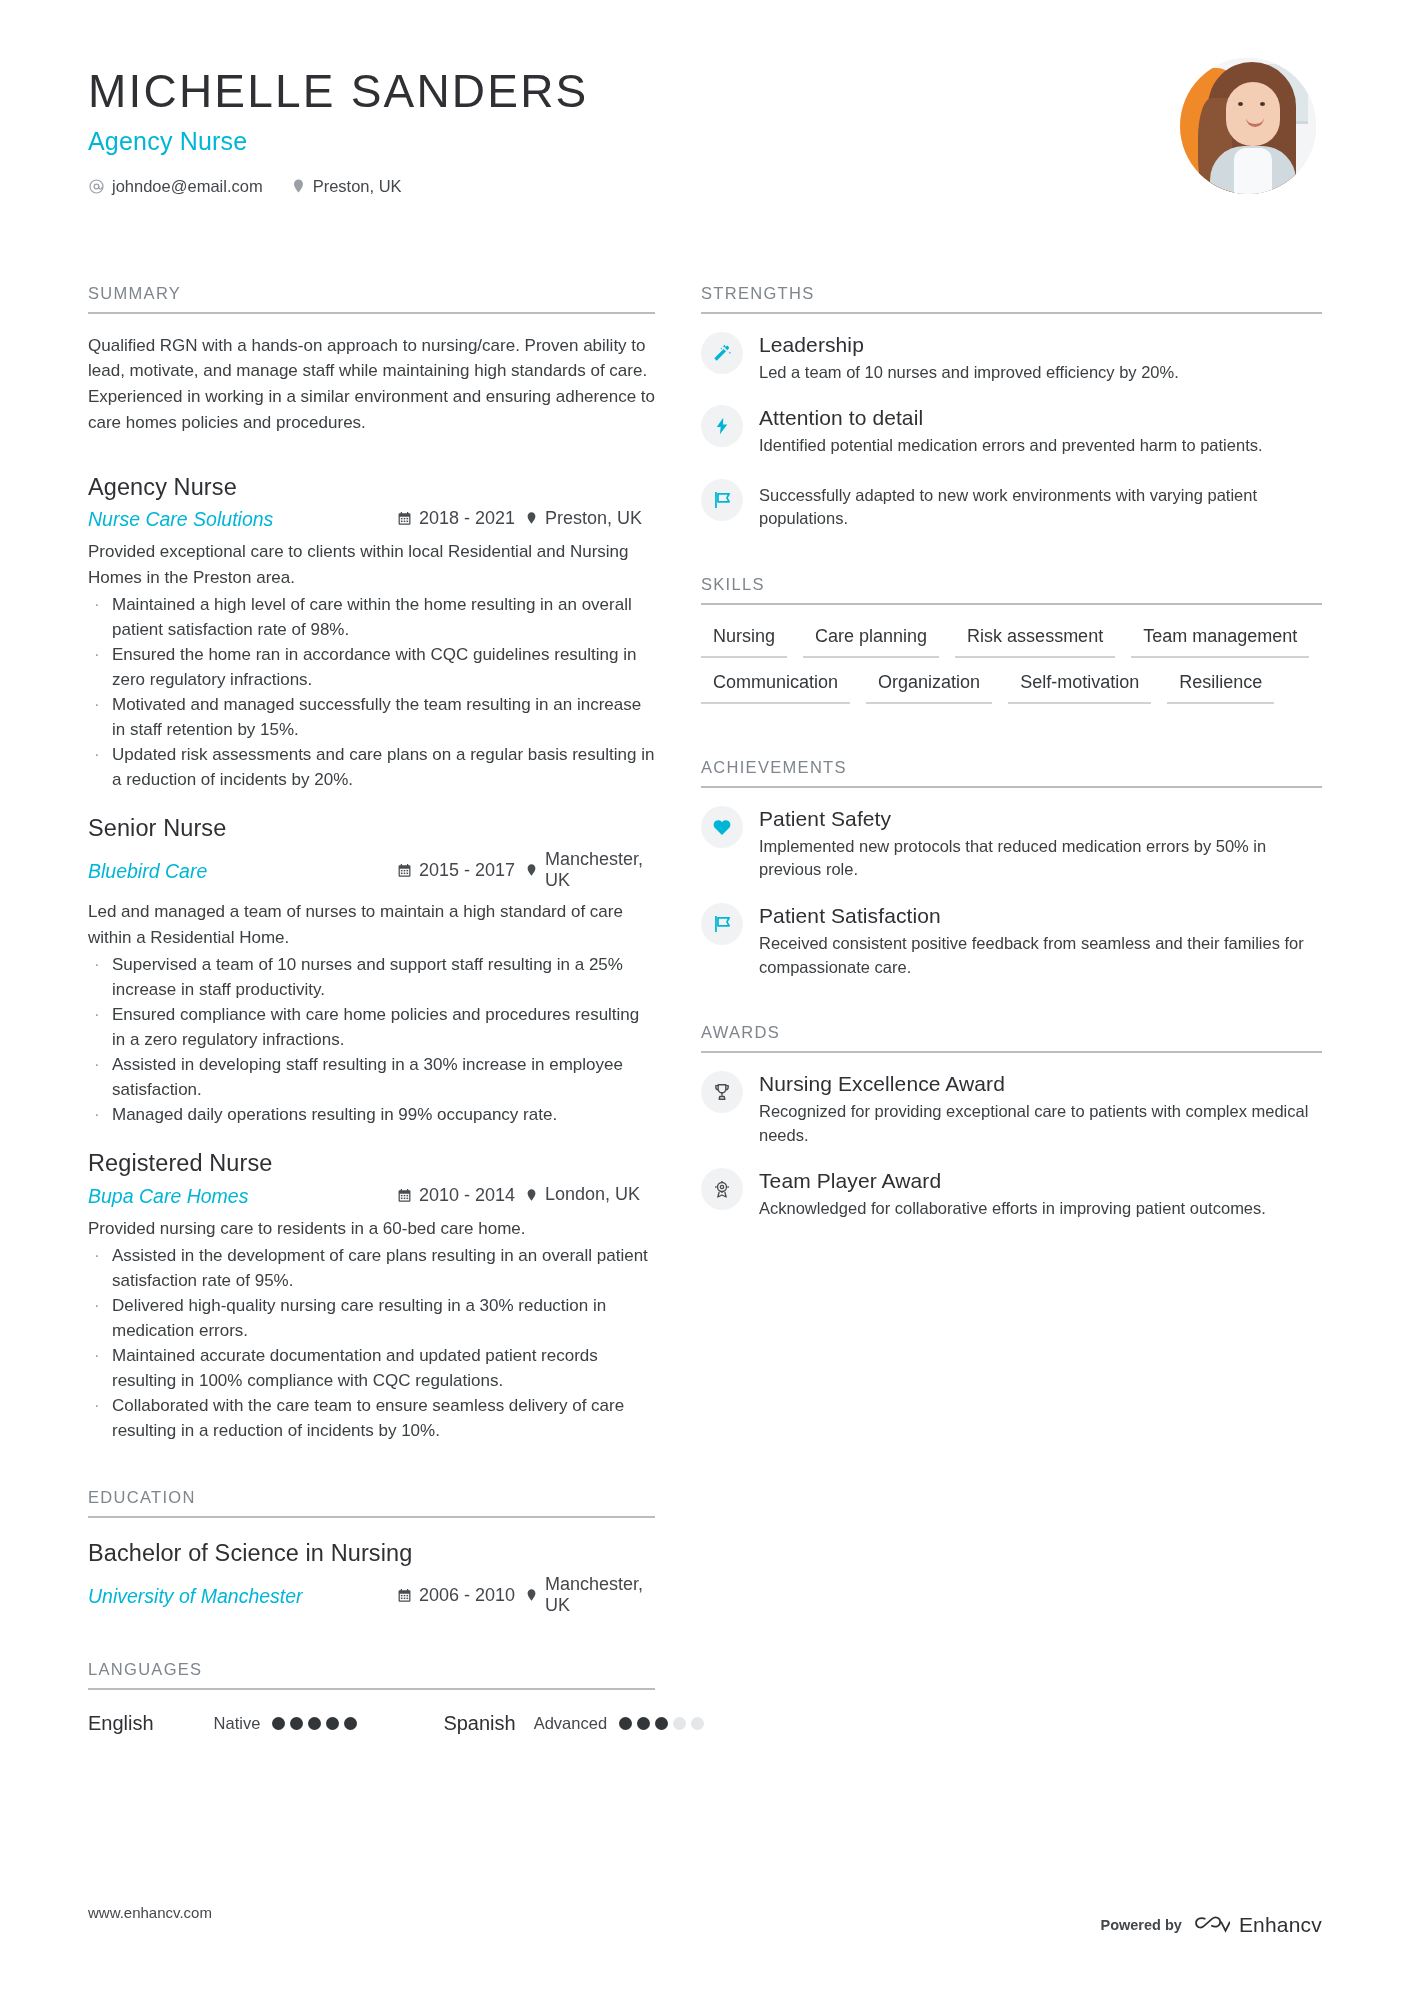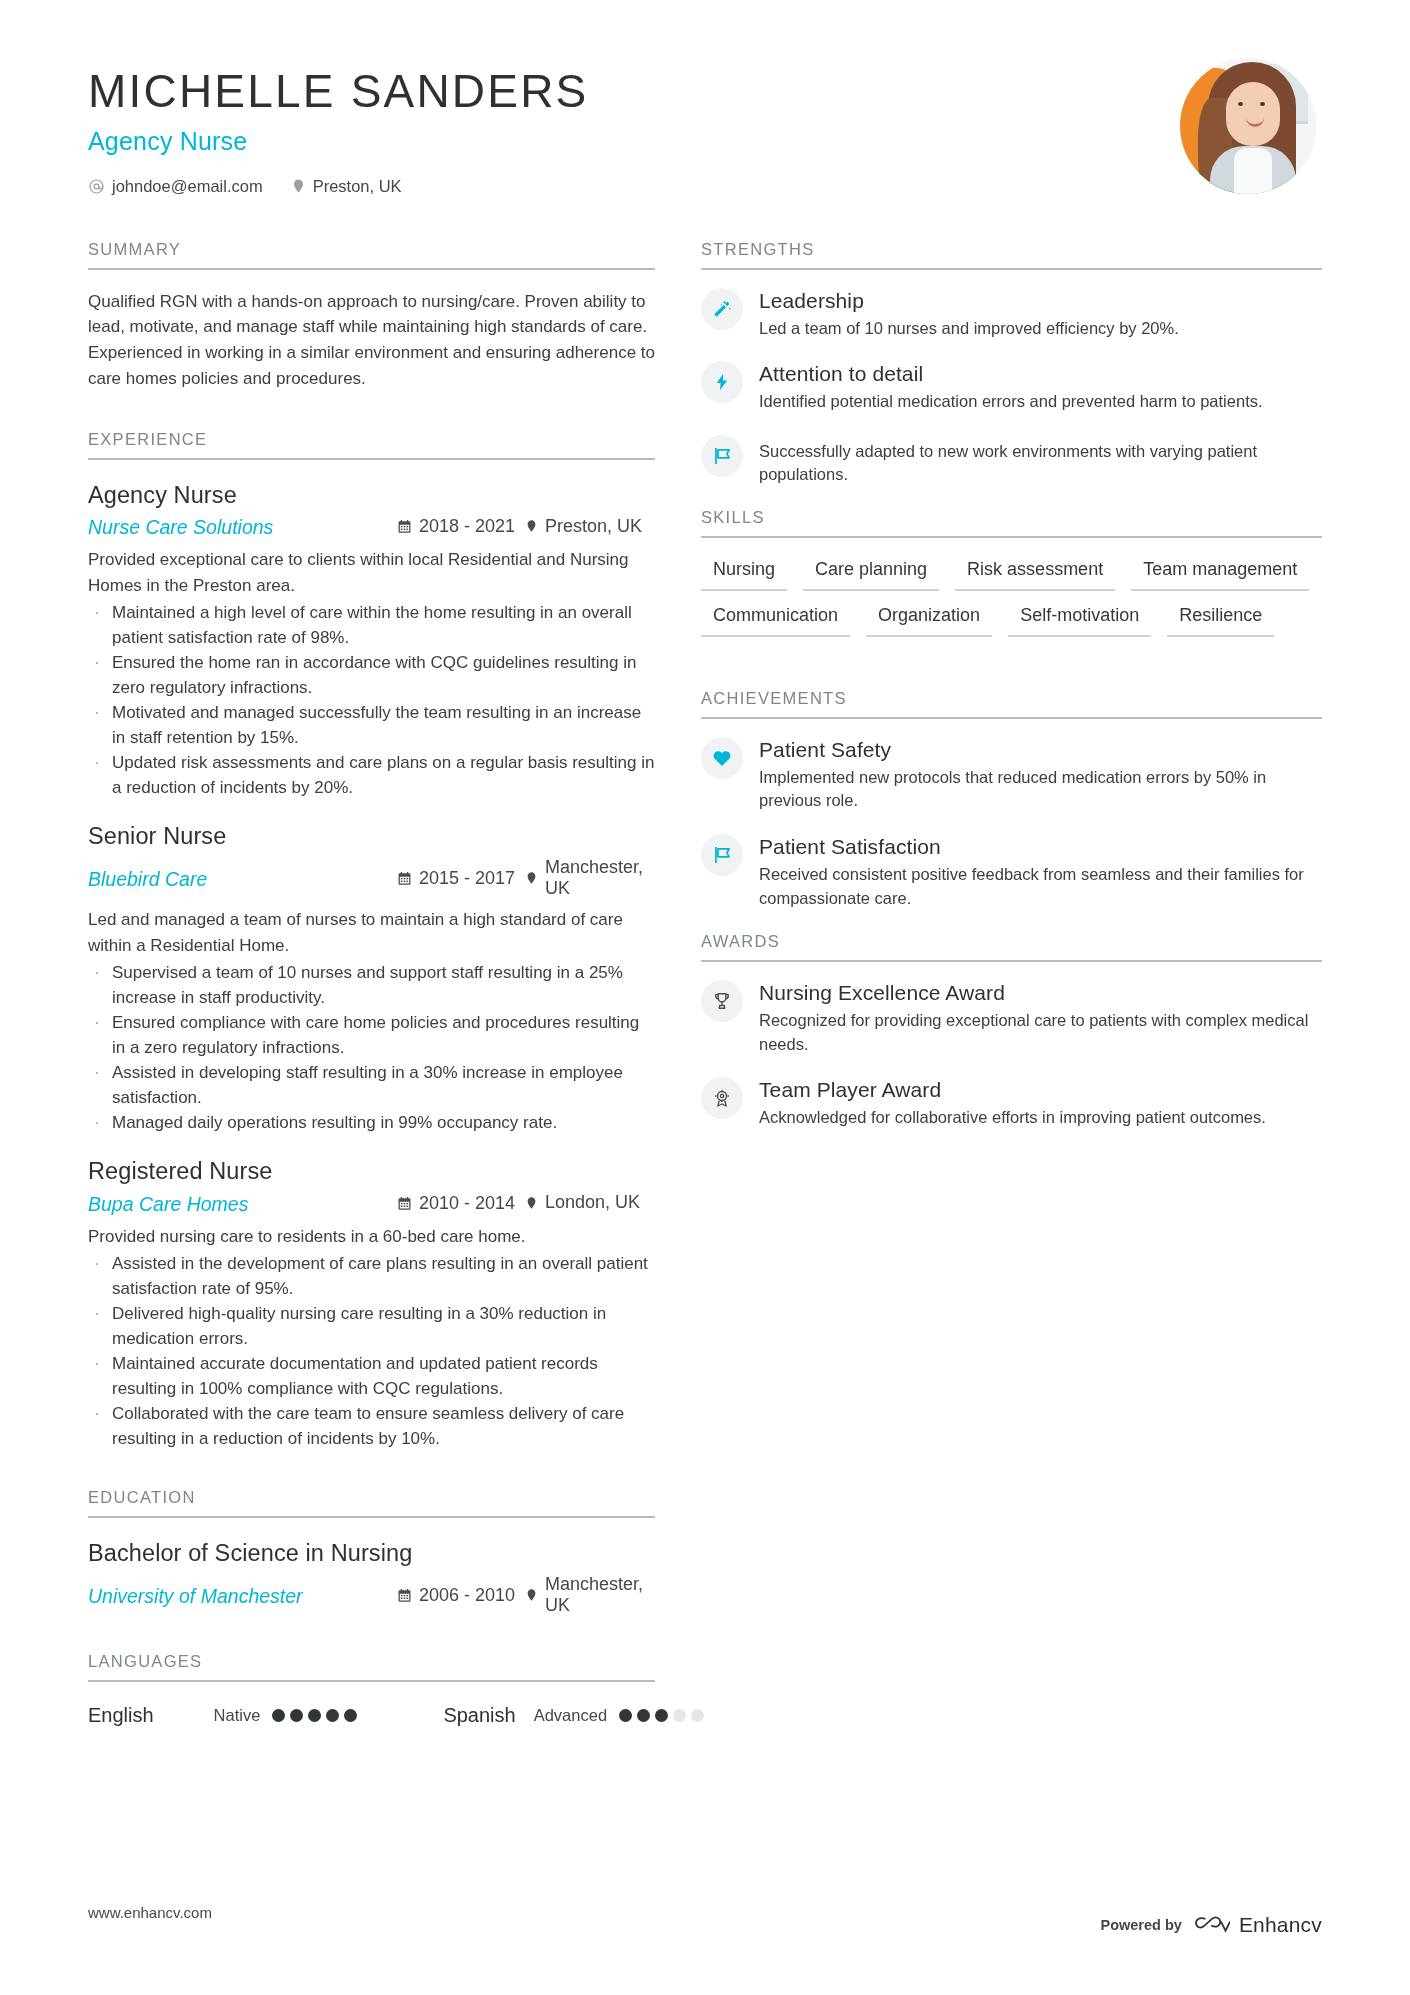--- a/index.html
+++ b/index.html
@@ -71,21 +71,21 @@
   }
 
   
   .cols { display: flex; margin-top: 44px; }
   .col-left { width: 567px; flex: 0 0 567px; }
   .col-gap { width: 46px; flex: 0 0 46px; }
   .col-right { flex: 1 1 auto; }
 
   .sec-title {
     font-size: 16.5px; letter-spacing: 1.3px; color: #7e858c; text-transform: uppercase;
-    padding-bottom: 9px; border-bottom: 2.5px solid #b9bdc1;
+    padding-bottom: 9px; border-bottom: 2.5px solid #b9bdc1; margin-top: 44px;
   }
   .sec { margin-bottom: 0; }
   .sec + .sec { margin-top: 0; }
 
   .summary-text {
     font-size: 17px; line-height: 1.52; color: #3c4043; margin-top: 19px;
   }
 
   
   .entry { margin-top: 22px; }
@@ -191,21 +191,20 @@
   <div class="cols">
 
     <div class="col-left">
 
       <div class="sec">
         <div class="sec-title">SUMMARY</div>
         <div class="summary-text">Qualified RGN with a hands-on approach to nursing/care. Proven ability to lead, motivate, and manage staff while maintaining high standards of care. Experienced in working in a similar environment and ensuring adherence to care homes policies and procedures.</div>
       </div>
 
       <div class="sec" style="margin-top:38px">
-        <div class="sec-title">EXPERIENCE</div>
         <div id="experience-list">
             <div class="entry">
               <div class="entry-role">Agency Nurse</div>
               <div class="entry-meta">
                 <div class="entry-org">Nurse Care Solutions</div>
                 <div class="meta-item date">
                   <span class="ic">
                     <svg width="15" height="15" viewBox="0 0 24 24" fill="#4a4d50">
                       <path d="M6 1.6v2H4.2A1.7 1.7 0 0 0 2.5 5.3v15a1.7 1.7 0 0 0 1.7 1.7h15.6a1.7 1.7 0 0 0 1.7-1.7v-15a1.7 1.7 0 0 0-1.7-1.7H18v-2h-2v2H8v-2zM4.5 9h15v11h-15z" fill="#4a4d50"></path>
                       <rect x="6.2" y="11" width="2.6" height="2.4"></rect>

